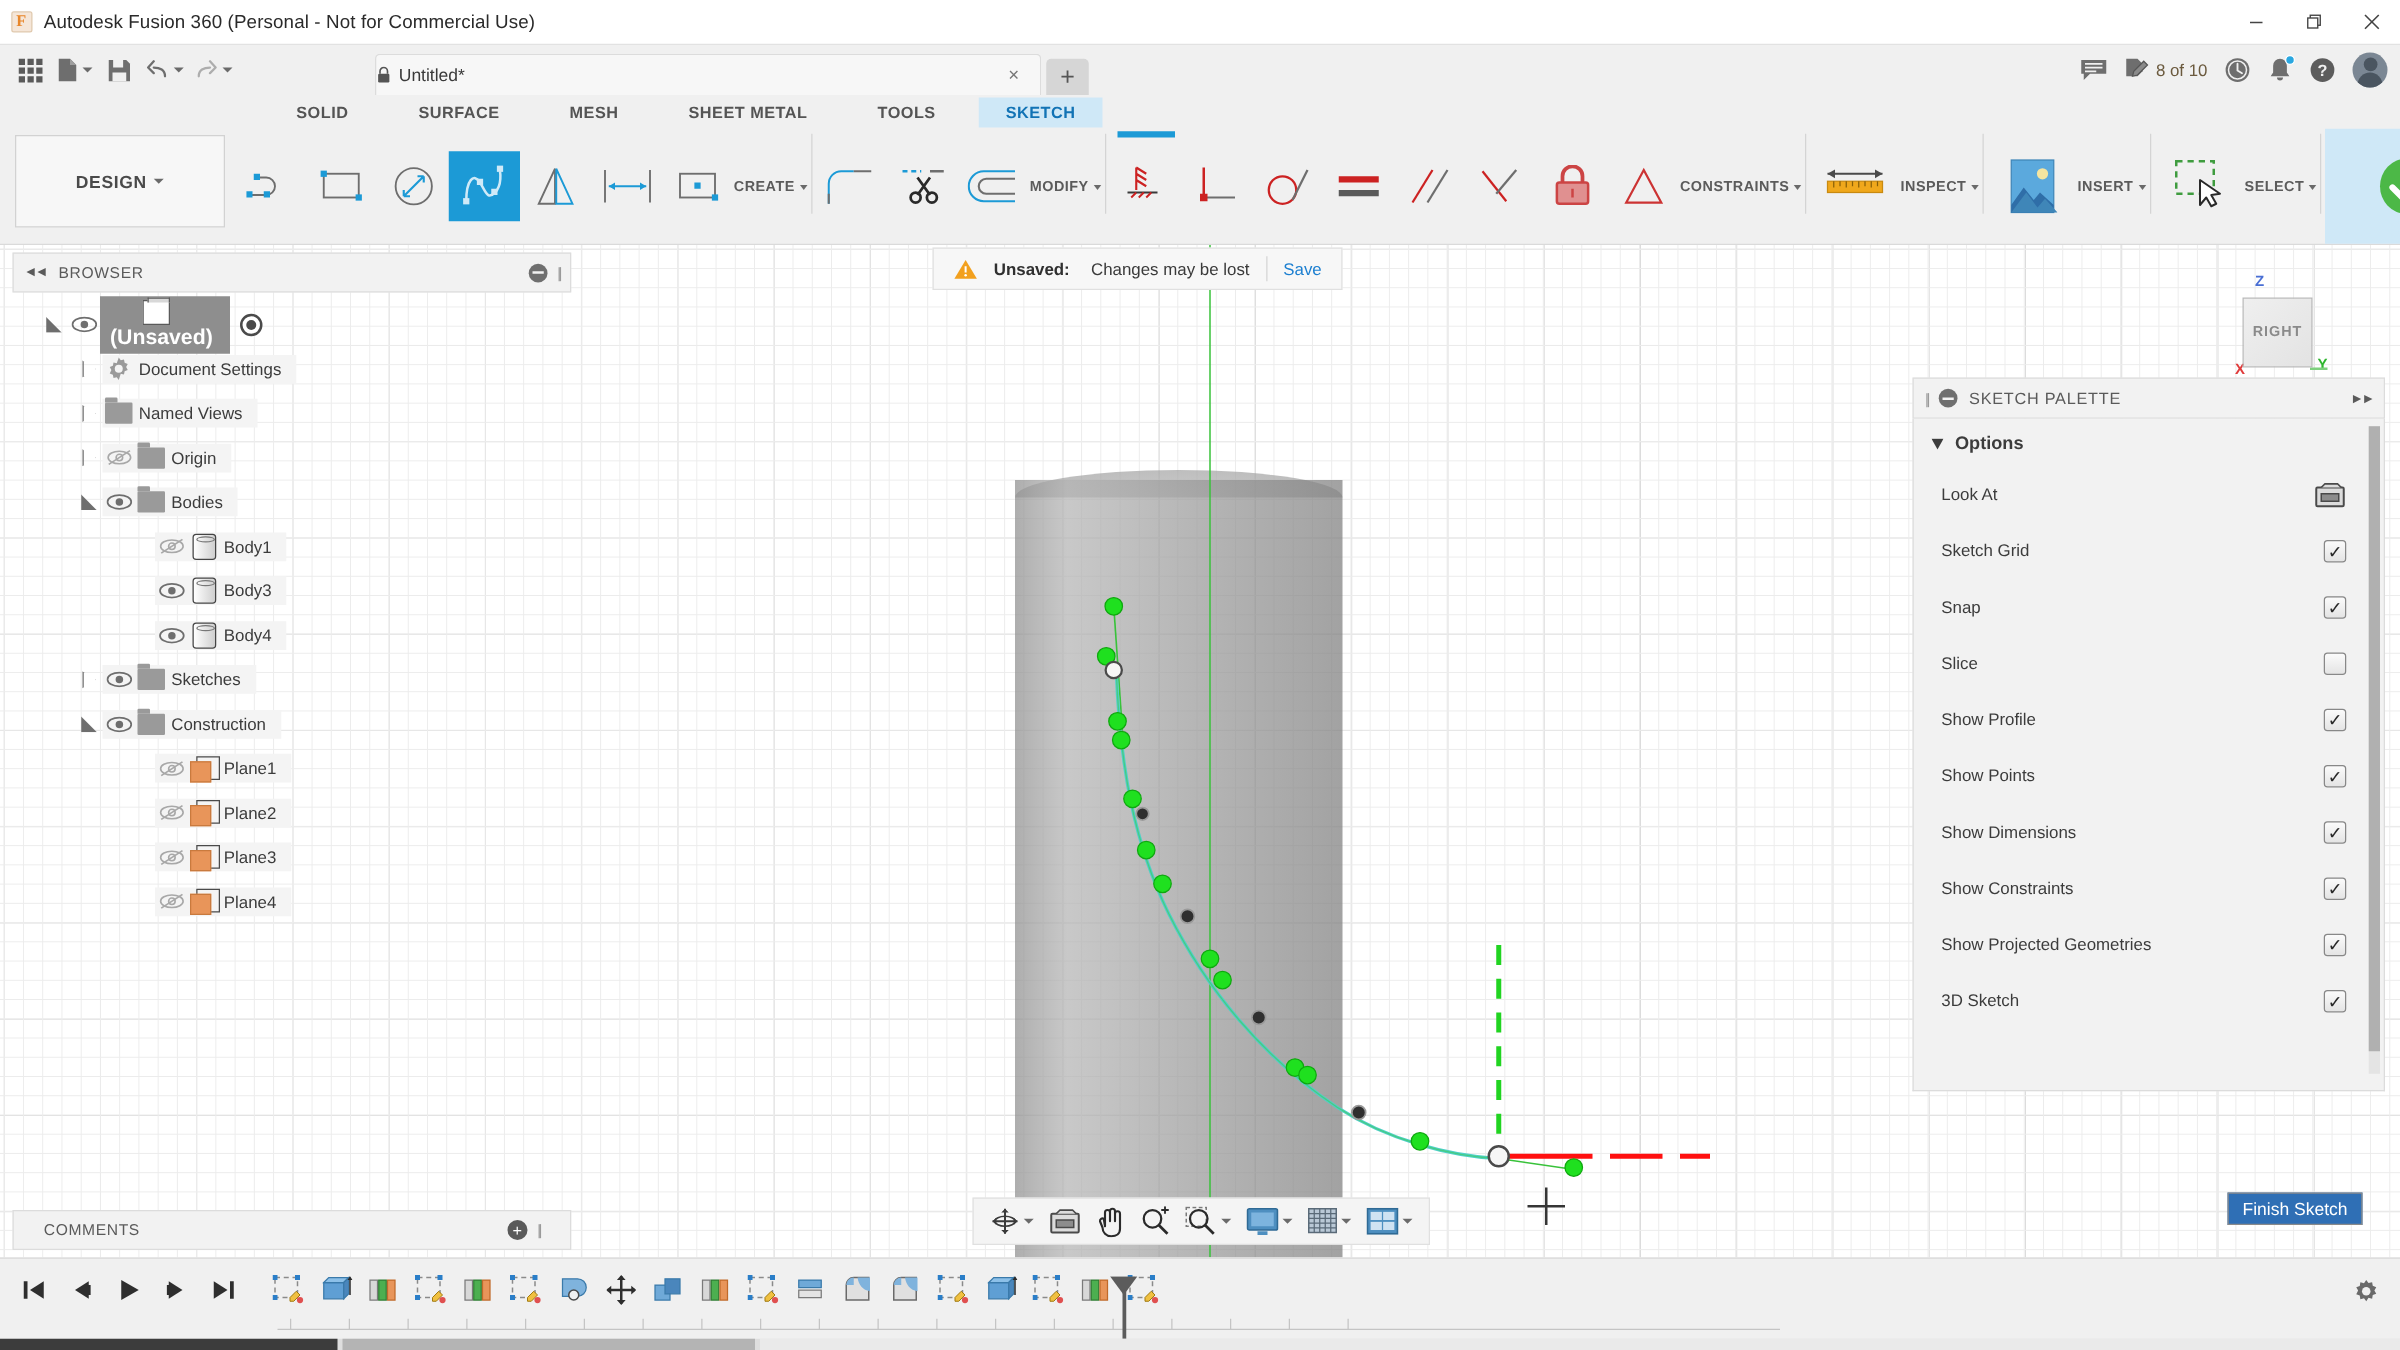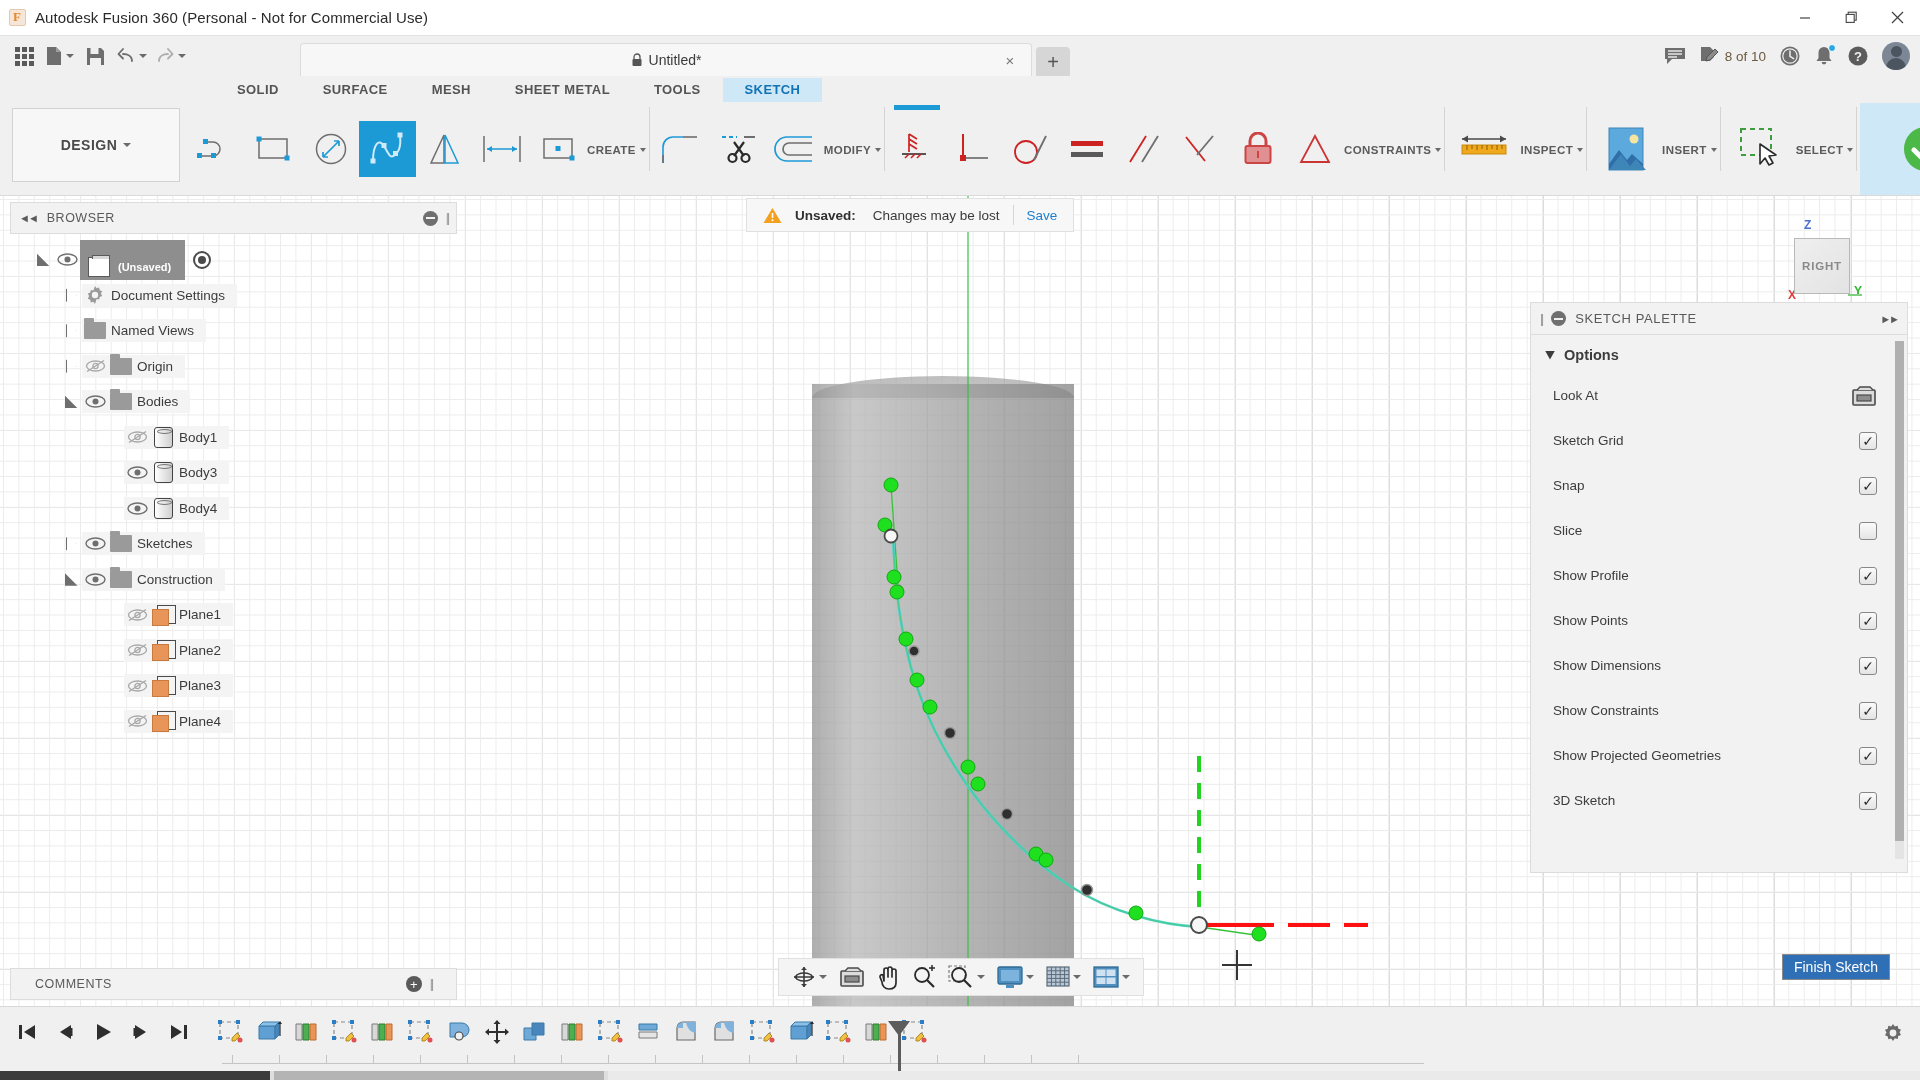--- a/index.html
+++ b/index.html
@@ -47,22 +47,22 @@
     width:0;height:0;border-left:4px solid transparent;border-right:4px solid transparent;
     border-top:4px solid #6a6a6a; margin-left:3px;
   }
   .grid9 { display:grid; grid-template-columns:repeat(3,5px); grid-gap:2px; }
   .grid9 i { width:5px;height:5px;background:#5a5a5a;display:block; }
 
   
   .doc-tabs{ position:absolute; left:300px; top:4px; display:flex; align-items:flex-end; height:36px;}
   .doc-tab{
     background:#f7f7f7; border:1px solid #dcdcdc; border-bottom:none;
-    border-radius:4px 4px 0 0; height:33px; width:732px;
-    display:flex; align-items:center; justify-content:center; position:relative;
+    border-radius:4px 4px 0 0; height:33px; width:533px;
+    display:flex; align-items:center; justify-content:flex-start; position:relative;
   }
   .doc-tab .lock{ margin-right:6px; }
   .doc-tab .name{ font-size:14px; color:#3a3a3a; }
   .doc-tab .x{
     position:absolute; right:13px; top:8px; font-size:15px; color:#777;
     width:16px;height:16px;display:flex;align-items:center;justify-content:center;
   }
   .tab-plus{
     width:34px;height:29px; background:#d6d6d6; border-radius:4px 4px 0 0;
     display:flex;align-items:center;justify-content:center; margin-left:4px;
@@ -79,21 +79,21 @@
     width:28px;height:28px;border-radius:50%;background:#7b8794;overflow:hidden;
     position:relative; margin-left:6px;
   }
   .avatar::before{content:"";position:absolute;width:11px;height:11px;border-radius:50%;
     background:#4a5560;left:8.5px;top:4px;}
   .avatar::after{content:"";position:absolute;width:20px;height:13px;border-radius:10px 10px 0 0;
     background:#4a5560;left:4px;top:16px;}
 
   
   .ribbon { background:#f0f0f0; position:relative; height:120px; border-bottom:1px solid #dadada;}
-  .ribbon-tabs{ display:flex; align-items:center; height:27px; padding-left:215px; gap:0;}
+  .ribbon-tabs{ display:flex; align-items:center; height:27px; padding-left:215px; gap:12px;}
   .rtab{
     padding:4px 22px 5px; font-size:13px; color:#545454; letter-spacing:.4px;
     font-weight:600;
   }
   .rtab.active{ background:#cfe8f7; color:#1273b5; }
   .ribbon-body{ display:flex; align-items:flex-start; height:92px; position:relative;}
   .design-box{
     width:168px; height:74px; margin:5px 8px 0 12px; background:#f7f7f7;
     border:1px solid #d2d2d2; display:flex; align-items:center; justify-content:center;
     flex:none;
@@ -206,22 +206,22 @@
     width:22px; height:23px; display:flex; align-items:center; justify-content:center;
     flex:none;
   }
   .tri-closed{ width:9px;height:12px; background:#6e6e6e; clip-path:polygon(0 0,0 100%,100% 50%);}
   .tri-closed.hollow{ background:none; border:1.6px solid #6e6e6e; clip-path:polygon(0 0,0 100%,100% 50%); width:11px;height:14px;}
   .tri-open{ width:13px;height:13px; background:#6e6e6e; clip-path:polygon(0 0,0 100%,100% 100%);}
   .eye{ width:26px;height:23px; display:flex;align-items:center;justify-content:center; flex:none;}
   .ico{ width:26px;height:23px; display:flex;align-items:center;justify-content:center; flex:none; margin-right:3px;}
   .tlabel{ font-size:13.5px; color:#3c3c3c; padding-right:12px; white-space:nowrap;}
   .root-name{
-    background:#8e8e8e; color:#fff; font-weight:bold; font-size:11px;
-    padding:17px 14px 3px 8px; display:flex; align-items:center;
+    background:#8e8e8e; color:#fff; font-weight:bold; font-size:17px;
+    padding:3px 14px 3px 8px; display:flex; align-items:center;flex-direction:column;
   }
   .root-cube{ width:22px;height:20px;background:#fff;border:1.4px solid #5a5a5a; margin-right:8px; position:relative;}
   .root-cube::after{content:"";position:absolute;left:3px;top:-3px;width:16px;height:3px;background:#d8d8d8;border:1.4px solid #5a5a5a;border-bottom:none;}
   .radio-sel{
     width:18px;height:18px;border-radius:50%;border:2px solid #4a4a4a; background:#fff;
     display:flex;align-items:center;justify-content:center; margin-left:8px; flex:none;
   }
   .radio-sel::after{content:"";width:8px;height:8px;border-radius:50%;background:#4a4a4a;}
   .folder{ width:22px;height:17px;background:#9a9a9a; border-radius:1px; position:relative;}
   .folder::before{content:"";position:absolute;left:0;top:-4px;width:10px;height:4px;background:#9a9a9a;border-radius:1px 1px 0 0;}

